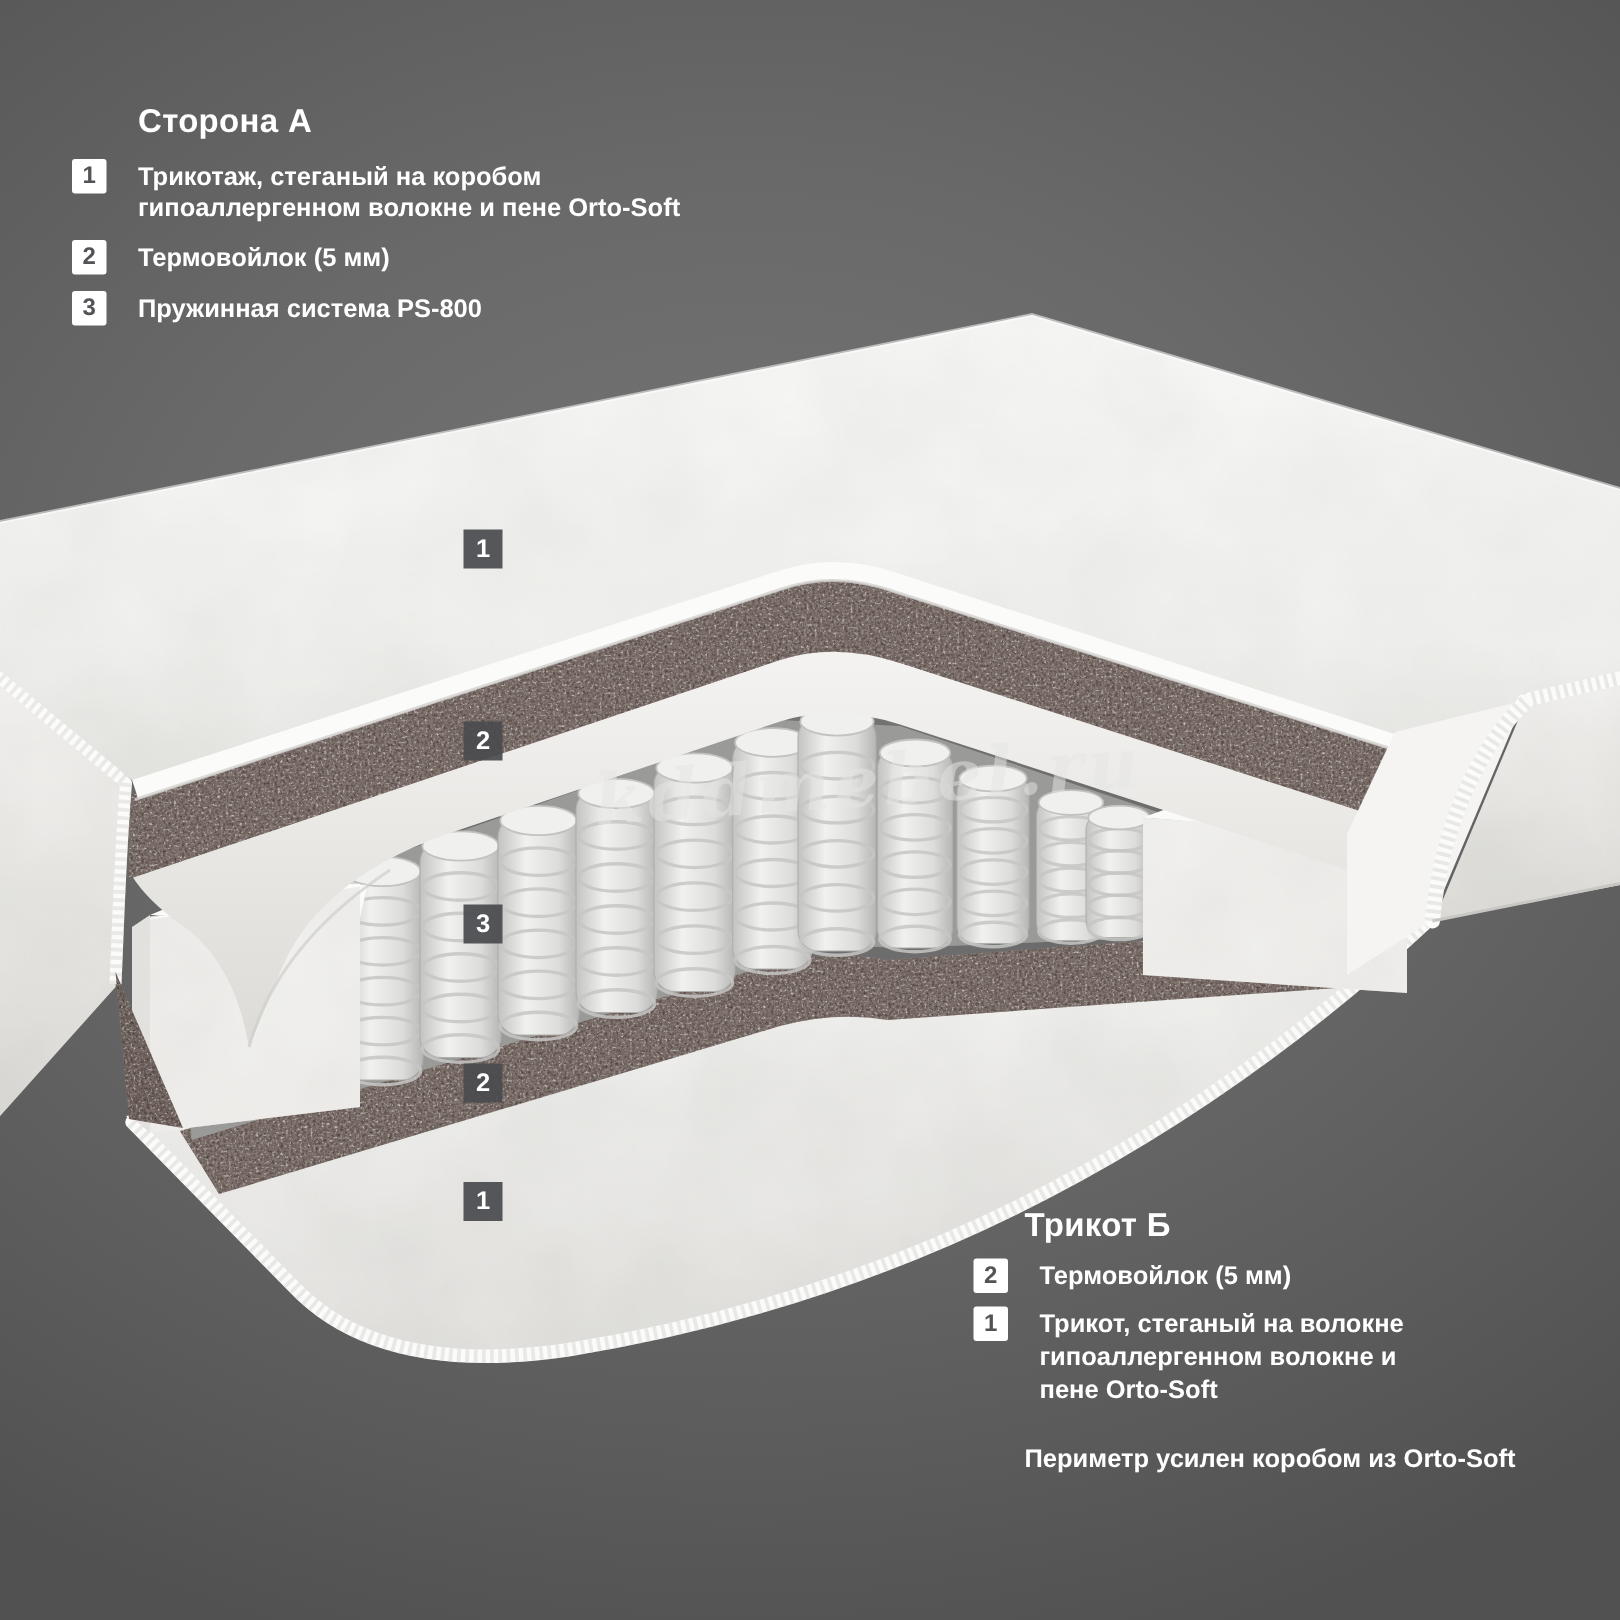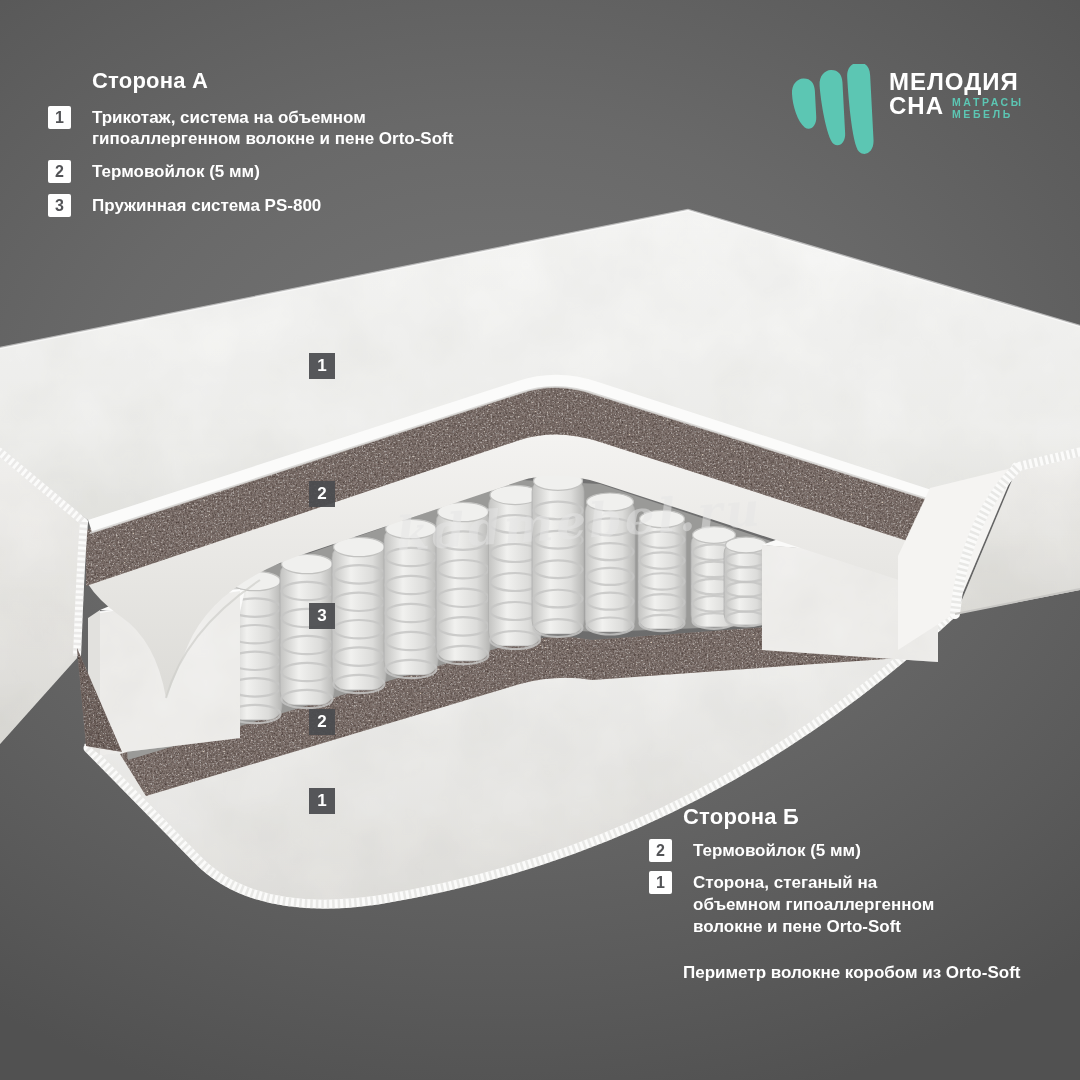--- a/index.html
+++ b/index.html
@@ -264,63 +264,44 @@
   </svg>
 
   <div class="watermark">kddmebel.ru</div>
 
   <div class="marker" style="left:309px;top:353px;">1</div>
   <div class="marker" style="left:309px;top:481px;">2</div>
   <div class="marker" style="left:309px;top:603px;">3</div>
   <div class="marker" style="left:309px;top:709px;">2</div>
   <div class="marker" style="left:309px;top:788px;">1</div>
 
-  <div class="logo">
-    <svg width="86" height="96" viewBox="0 0 86 96">
-      <g fill="#5CC6B3" transform="rotate(-3 43 48)">
-        <path d="M4,28 C4,18 10,13 16,13 C23,13 27,18 27,26 L27,52 C27,62 20,66 15,62 C8,56 4,40 4,28 Z"></path>
-        <path d="M32,21 C32,11 38,6 44,6 C51,6 55,11 55,19 L55,70 C55,80 48,84 43,80 C36,74 32,33 32,21 Z"></path>
-        <path d="M60,14 C60,4 66,0 72,0 C79,0 83,5 83,13 L83,78 C83,90 74,95 68,89 C61,82 60,26 60,14 Z"></path>
-      </g>
-    </svg>
-    <div class="logo-text">
-      <div class="brand-top">МЕЛОДИЯ</div>
-      <div class="brand-row">
-        <div class="brand-bottom">СНА</div>
-        <div class="tagline">
-          <div>МАТРАСЫ</div>
-          <div>МЕБЕЛЬ</div>
-        </div>
-      </div>
-    </div>
-  </div>
 
   <div class="legend side-a">
     <div class="legend-title">Сторона А</div>
     <div class="legend-row">
       <span class="lbadge">1</span>
-      <span class="ltext">Трикотаж, система на объемном гипоаллергенном волокне и пене Orto-Soft</span>
+      <span class="ltext">Трикотаж, стеганый на коробом гипоаллергенном волокне и пене Orto-Soft</span>
     </div>
     <div class="legend-row">
       <span class="lbadge">2</span>
       <span class="ltext">Термовойлок (5 мм)</span>
     </div>
     <div class="legend-row">
       <span class="lbadge">3</span>
       <span class="ltext">Пружинная система PS-800</span>
     </div>
   </div>
 
   <div class="legend side-b">
-    <div class="legend-title">Сторона Б</div>
+    <div class="legend-title">Трикот Б</div>
     <div class="legend-row">
       <span class="lbadge">2</span>
       <span class="ltext">Термовойлок (5 мм)</span>
     </div>
     <div class="legend-row">
       <span class="lbadge">1</span>
-      <span class="ltext">Сторона, стеганый на объемном гипоаллергенном волокне и пене Orto-Soft</span>
+      <span class="ltext">Трикот, стеганый на волокне гипоаллергенном волокне и пене Orto-Soft</span>
     </div>
   </div>
 
-  <div class="footnote">Периметр волокне коробом из Orto-Soft</div>
+  <div class="footnote">Периметр усилен коробом из Orto-Soft</div>
 
 </div>
 
 </body></html>

